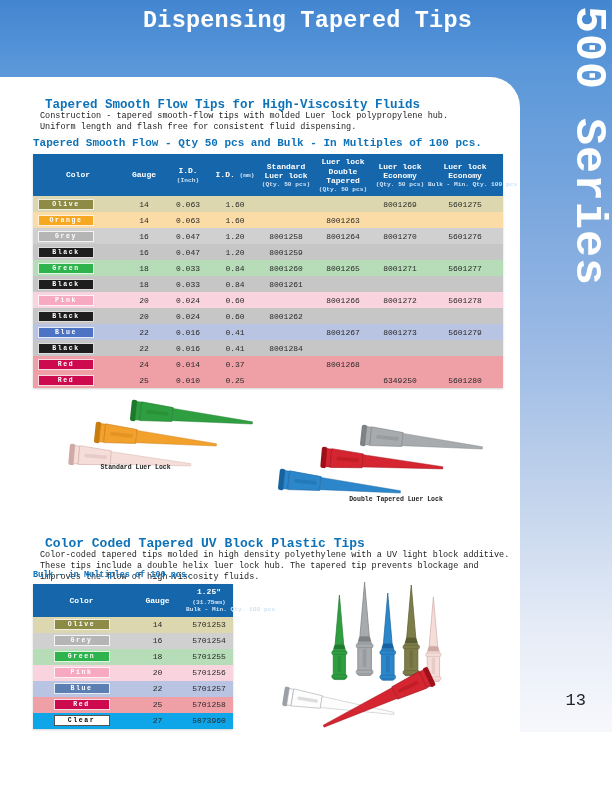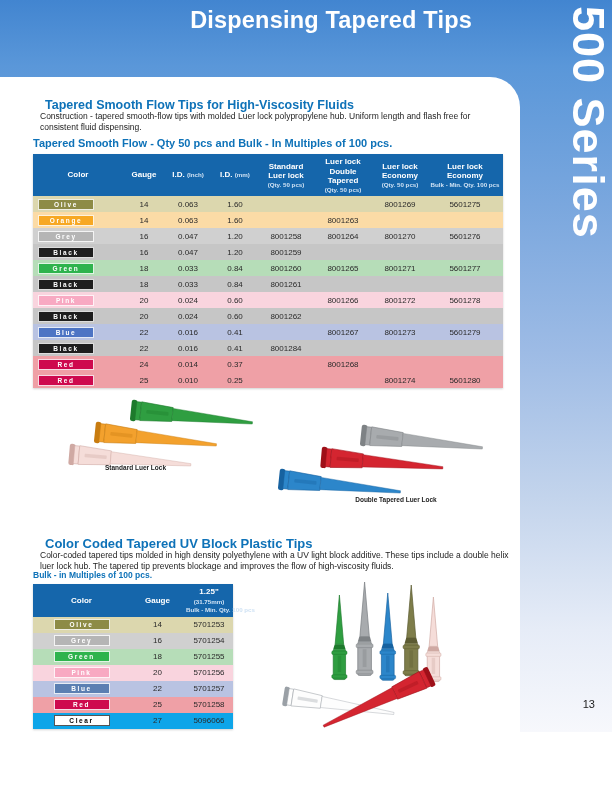--- a/index.html
+++ b/index.html
@@ -1,18 +1,18 @@
 <!DOCTYPE html>
 <html><head>
 <meta charset="utf-8">
 <style>
   html,body{margin:0;padding:0;background:#ffffff;}
   .page{
     position:relative;width:612px;height:732px;overflow:hidden;
-    font-family:Liberation Sans, sans-serif;
+    font-family:Liberation Mono, monospace;
     background:linear-gradient(180deg,#4285d0 0%,#5a97d9 9%,#7aa7de 28%,#9dbbe5 48%,#c3d4ec 68%,#e6ecf7 86%,#f7f8fc 100%);
   }
   .top-band{position:absolute;top:0;left:0;width:612px;height:77px;}
   .page-title{position:absolute;top:7px;right:140px;margin:0;color:#ffffff;font-size:23.5px;font-weight:bold;letter-spacing:0.2px;white-space:nowrap;}
   .series-label{position:absolute;top:6px;right:1px;writing-mode:vertical-rl;color:#ffffff;font-weight:bold;font-size:45px;line-height:1;letter-spacing:1px;white-space:nowrap;}
   .panel{position:absolute;left:0;top:77px;width:520px;height:715px;background:#ffffff;border-top-right-radius:30px;}
   .panel > *{position:absolute;}
   .s-head{margin:12px;left:33px;color:#0e72b8;font-weight:bold;}
   #s1-head{top:9px;font-size:12.5px;}
   #s2-head{top:447px;font-size:13px;}
@@ -30,21 +30,21 @@
   .spec-table td{font-size:8px;color:#2a2a2a;text-align:center;padding:0;height:16px;vertical-align:middle;}
   .chip{display:inline-block;width:56px;height:11px;line-height:10px;font-size:6.5px;font-weight:bold;letter-spacing:1.6px;text-align:center;border:1px solid rgba(255,255,255,0.85);box-sizing:border-box;}
   .chip-cell-left{text-align:left !important;padding-left:5px !important;}
   .fig-wrap{overflow:visible;}
   #fig1-wrap{top:313px;left:33px;width:470px;height:125px;}
   #fig2-wrap{top:500px;left:268px;width:242px;height:170px;}
   .fig-caption{position:absolute;font-size:6.5px;font-weight:bold;color:#222222;text-align:center;}
   #cap-standard{left:55px;top:74px;width:95px;}
   #cap-double{left:308px;top:106px;width:110px;}
   .footer-url{top:691px;left:225px;width:170px;text-align:center;font-size:9px;font-weight:bold;color:#111111;cursor:pointer;}
-  .page-number{position:absolute;right:17px;bottom:22px;font-size:11px;color:#222222;}
+  .page-number{position:absolute;right:26px;bottom:22px;font-size:17px;color:#222222;}
 </style>
 </head>
 <body>
 
 <div class="page">
 
   <div class="top-band">
     <h1 class="page-title">Dispensing Tapered Tips</h1>
   </div>
 
@@ -190,21 +190,21 @@
             <td></td>
             <td></td>
           </tr>
           <tr style="background:#efa0a6">
             <td class="chip-cell-left"><span class="chip" style="background:#ce0a4e;color:#ffffff;">Red</span></td>
             <td>25</td>
             <td>0.010</td>
             <td>0.25</td>
             <td></td>
             <td></td>
-            <td>8001274</td>
+            <td>6349250</td>
             <td>5601280</td>
           </tr>
         </tbody>
       </table>
 
     <div class="fig-wrap" id="fig1-wrap" style="position:absolute;">
       <svg id="fig1-svg" width="470" height="125" viewBox="0 0 470 125">
           <g transform="translate(100 8) rotate(6) scale(0.82)">
             <rect x="-1" y="2" width="7" height="26" rx="2.5" fill="#1d7a2c"></rect>
             <rect x="5" y="4" width="6" height="22" rx="1" fill="#2f9e41" stroke="#1d7a2c" stroke-width="0.7"></rect>
@@ -296,21 +296,21 @@
             <td>5701257</td>
           </tr>
           <tr style="background:#efa0a6">
             <td class=""><span class="chip" style="background:#ce0a4e;color:#ffffff;">Red</span></td>
             <td>25</td>
             <td>5701258</td>
           </tr>
           <tr style="background:#0ea5e9">
             <td class=""><span class="chip" style="background:#ffffff;color:#000000;border:1px solid #555555;">Clear</span></td>
             <td>27</td>
-            <td>5096066</td>
+            <td>5073960</td>
           </tr>
         </tbody>
       </table>
 
     <div class="fig-wrap" id="fig2-wrap" style="position:absolute;">
       <svg id="fig2-svg" width="242" height="170" viewBox="0 0 242 170">
           <g transform="translate(60 18) scale(0.95)">
             <path d="M12 0 L16.5 52 L7.5 52 Z" fill="#2f9e41" stroke="#1d7a2c" stroke-width="0.7"></path>
             <path d="M7 52 L17 52 L18.5 57 L5.5 57 Z" fill="#1d7a2c"></path>
             <rect x="5.5" y="57" width="13" height="32" rx="1.5" fill="#2f9e41" stroke="#1d7a2c" stroke-width="0.7"></rect>

